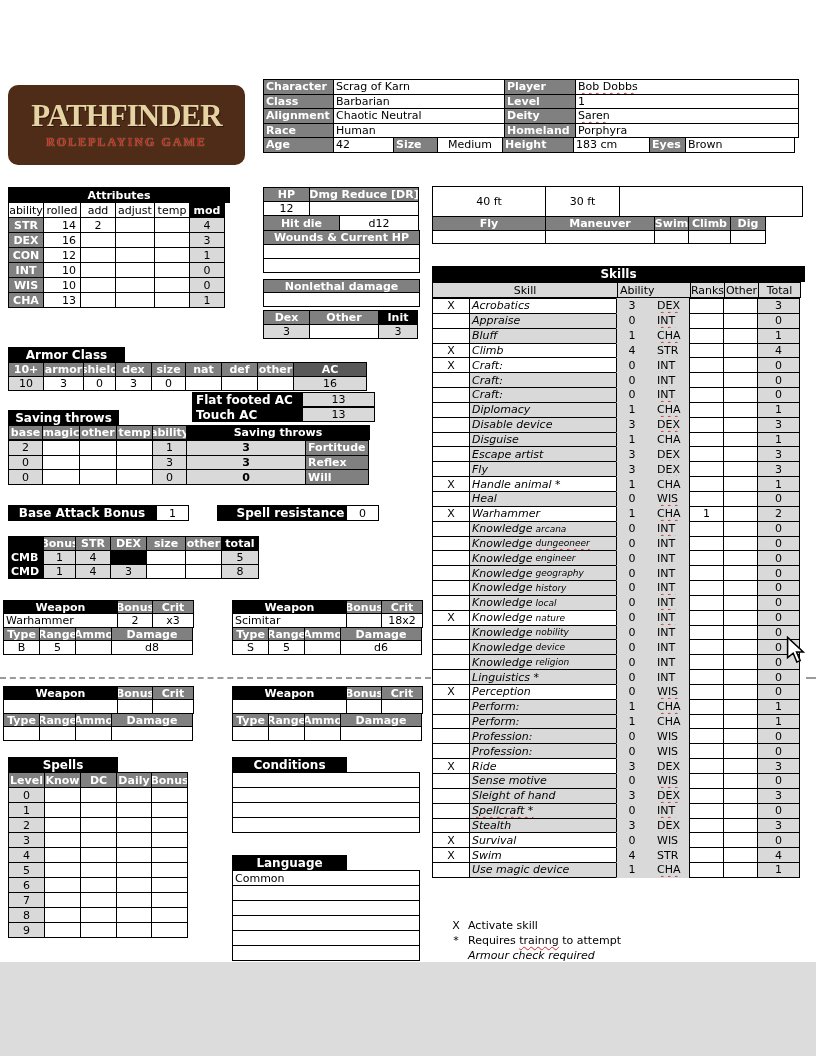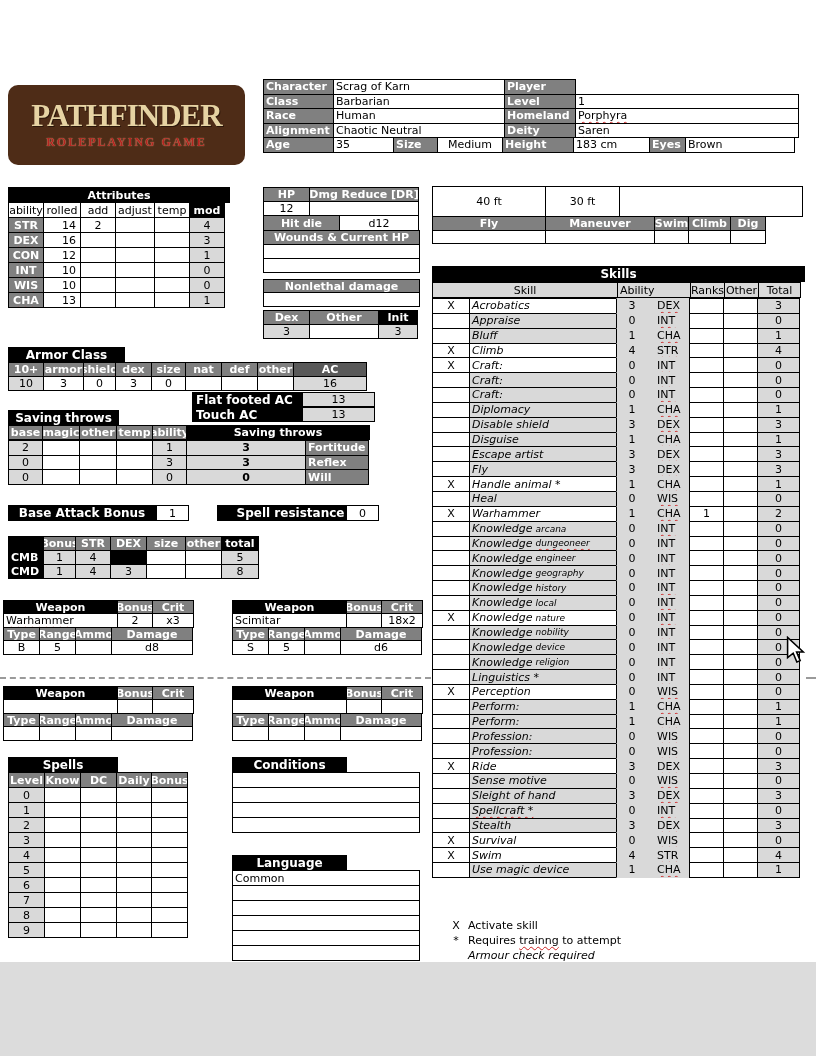--- a/index.html
+++ b/index.html
@@ -50,69 +50,72 @@
       <div class="trow" style="height: 15.5px;">
         <div class="tc hg" style="width: 71px; height: 15.5px;">
           <span>Character</span>
         </div>
         <div class="tc " style="width: 172px; height: 15.5px; margin-left: -1px;">
           <span>Scrag of Karn</span>
         </div>
         <div class="tc hg" style="width: 72px; height: 15.5px; margin-left: -1px;">
           <span>Player</span>
         </div>
+        <div class="tc " style="width: 224px; height: 15.5px; margin-left: -1px;">
+          <span class="sq">Bob Dobbs</span>
+        </div>
       </div>
       <div class="trow" style="height: 15.5px; margin-top: -1px;">
         <div class="tc hg" style="width: 71px; height: 15.5px;">
           <span>Class</span>
         </div>
         <div class="tc " style="width: 172px; height: 15.5px; margin-left: -1px;">
           <span>Barbarian</span>
         </div>
         <div class="tc hg" style="width: 72px; height: 15.5px; margin-left: -1px;">
           <span>Level</span>
         </div>
         <div class="tc " style="width: 224px; height: 15.5px; margin-left: -1px;">
           <span>1</span>
         </div>
       </div>
       <div class="trow" style="height: 15.5px; margin-top: -1px;">
         <div class="tc hg" style="width: 71px; height: 15.5px;">
+          <span>Alignment</span>
+        </div>
+        <div class="tc " style="width: 172px; height: 15.5px; margin-left: -1px;">
+          <span>Chaotic Neutral</span>
+        </div>
+        <div class="tc hg" style="width: 72px; height: 15.5px; margin-left: -1px;">
+          <span>Deity</span>
+        </div>
+        <div class="tc " style="width: 224px; height: 15.5px; margin-left: -1px;">
+          <span class="sq">Saren</span>
+        </div>
+      </div>
+      <div class="trow" style="height: 15.5px; margin-top: -1px;">
+        <div class="tc hg" style="width: 71px; height: 15.5px;">
           <span>Race</span>
         </div>
         <div class="tc " style="width: 172px; height: 15.5px; margin-left: -1px;">
           <span>Human</span>
         </div>
         <div class="tc hg" style="width: 72px; height: 15.5px; margin-left: -1px;">
           <span>Homeland</span>
         </div>
         <div class="tc " style="width: 224px; height: 15.5px; margin-left: -1px;">
           <span class="sq">Porphyra</span>
-        </div>
-      </div>
-      <div class="trow" style="height: 15.5px; margin-top: -1px;">
-        <div class="tc hg" style="width: 71px; height: 15.5px;">
-          <span>Alignment</span>
-        </div>
-        <div class="tc " style="width: 172px; height: 15.5px; margin-left: -1px;">
-          <span>Chaotic Neutral</span>
-        </div>
-        <div class="tc hg" style="width: 72px; height: 15.5px; margin-left: -1px;">
-          <span>Deity</span>
-        </div>
-        <div class="tc " style="width: 224px; height: 15.5px; margin-left: -1px;">
-          <span class="sq">Saren</span>
         </div>
       </div>
       <div class="trow" style="height: 15.5px; margin-top: -1px;">
         <div class="tc hg" style="width: 71px; height: 15.5px;">
           <span>Age</span>
         </div>
         <div class="tc " style="width: 61px; height: 15.5px; margin-left: -1px;">
-          <span>35</span>
+          <span>42</span>
         </div>
         <div class="tc hg" style="width: 45px; height: 15.5px; margin-left: -1px;">
           <span>Size</span>
         </div>
         <div class="tc  c" style="width: 66px; height: 15.5px; margin-left: -1px;">
           <span>Medium</span>
         </div>
         <div class="tc hg" style="width: 72px; height: 15.5px; margin-left: -1px;">
           <span>Height</span>
         </div>
@@ -487,21 +490,21 @@
         </div>
         <div class="tc c" style="width: 35px; height: 15.85px; margin-left: -1px;"></div>
         <div class="tc c" style="width: 35px; height: 15.85px; margin-left: -1px;"></div>
         <div class="tc lg c" style="width: 43px; height: 15.85px; margin-left: -1px;">
           <span>1</span>
         </div>
       </div>
       <div class="trow" style="height: 15.85px; margin-top: -1px;">
         <div class="tc c" style="width: 38px; height: 15.85px;"></div>
         <div class="tc lg" style="width: 148px; height: 15.85px; margin-left: -1px;">
-          <span class="it">Disable shield</span>
+          <span class="it">Disable device</span>
         </div>
         <div class="tc lg noh" style="width: 74px; height: 15.85px; margin-left: -1px;">
           <span style="width:26px;text-align:center;">3</span>
           <span class="sq" style="margin-left:12px;">DEX</span>
         </div>
         <div class="tc c" style="width: 35px; height: 15.85px; margin-left: -1px;"></div>
         <div class="tc c" style="width: 35px; height: 15.85px; margin-left: -1px;"></div>
         <div class="tc lg c" style="width: 43px; height: 15.85px; margin-left: -1px;">
           <span>3</span>
         </div>

